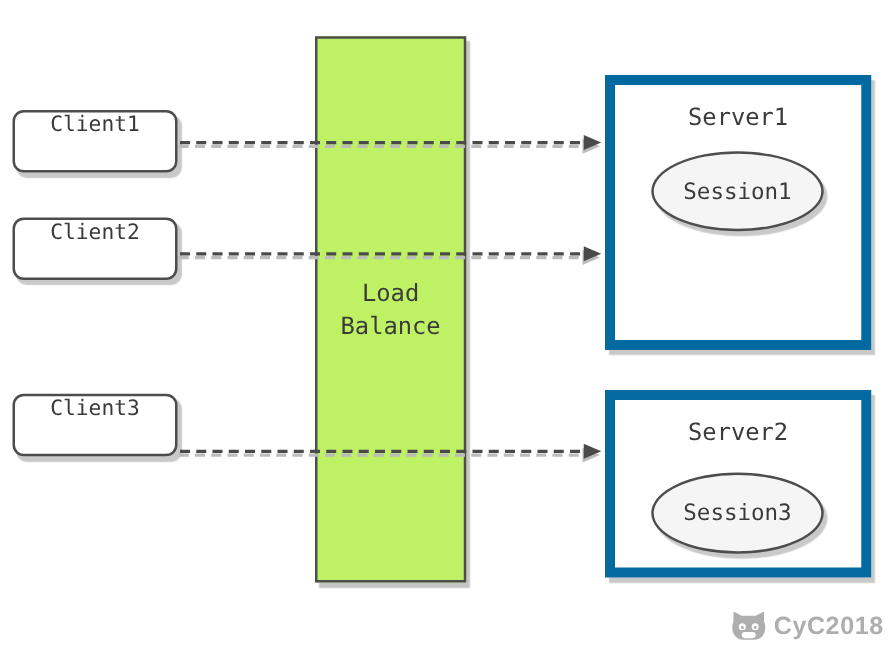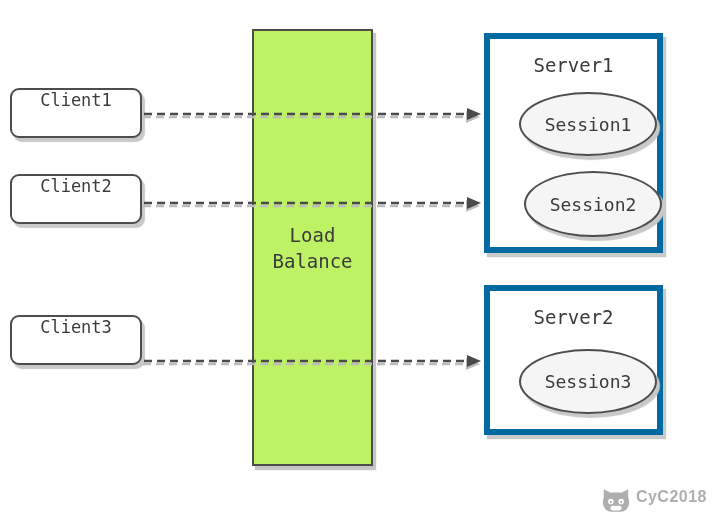--- a/index.html
+++ b/index.html
@@ -52,25 +52,26 @@
     font-size: 19px;
     line-height: 26px;
     text-align: center;
     white-space: pre-line;
   }
 
   
   .server-box {
     position: absolute;
     left: 484px;
-    width: 179px;
+    width: 213px;
     background: #ffffff;
-    border: 6px solid #0369a1;
+    border: 8px solid #0369a1;
     box-shadow: 3px 4px 1px #c9c9c9;
     z-index: 2;
+    margin-top: 27px;
   }
   .server-1 { top: 33px; height: 220px; }
   .server-2 { top: 285px; height: 150px; }
   .server-title {
     margin-top: 15px;
     text-align: center;
     font-size: 19px;
   }
 
   
@@ -98,26 +99,26 @@
     z-index: 4;
     pointer-events: none;
   }
 
   
   .watermark {
     position: absolute;
     right: 9px;
     bottom: 7px;
     display: flex;
-    align-items: flex-start;
+    align-items: flex-end;
     gap: 5px;
     z-index: 5;
     color: #aeaeae;
     font-family: "Liberation Sans", sans-serif;
-    font-size: 16px;
+    font-size: 20px;
     font-weight: bold;
     letter-spacing: 0.5px;
   }
   .watermark svg { display: block; }
 </style>
 </head>
 <body>
 
 <div class="canvas">
 
@@ -133,23 +134,20 @@
     <span>Client2</span>
   </div>
   <div class="client-box client-3">
     <span>Client3</span>
   </div>
 
   <div class="server-box server-1">
     <div class="server-title">Server1</div>
     <div class="session-ellipse session-1">
       <span>Session1</span>
-    </div>
-    <div class="session-ellipse session-2">
-      <span>Session2</span>
     </div>
   </div>
 
   <div class="server-box server-2">
     <div class="server-title">Server2</div>
     <div class="session-ellipse session-3">
       <span>Session3</span>
     </div>
   </div>
 

